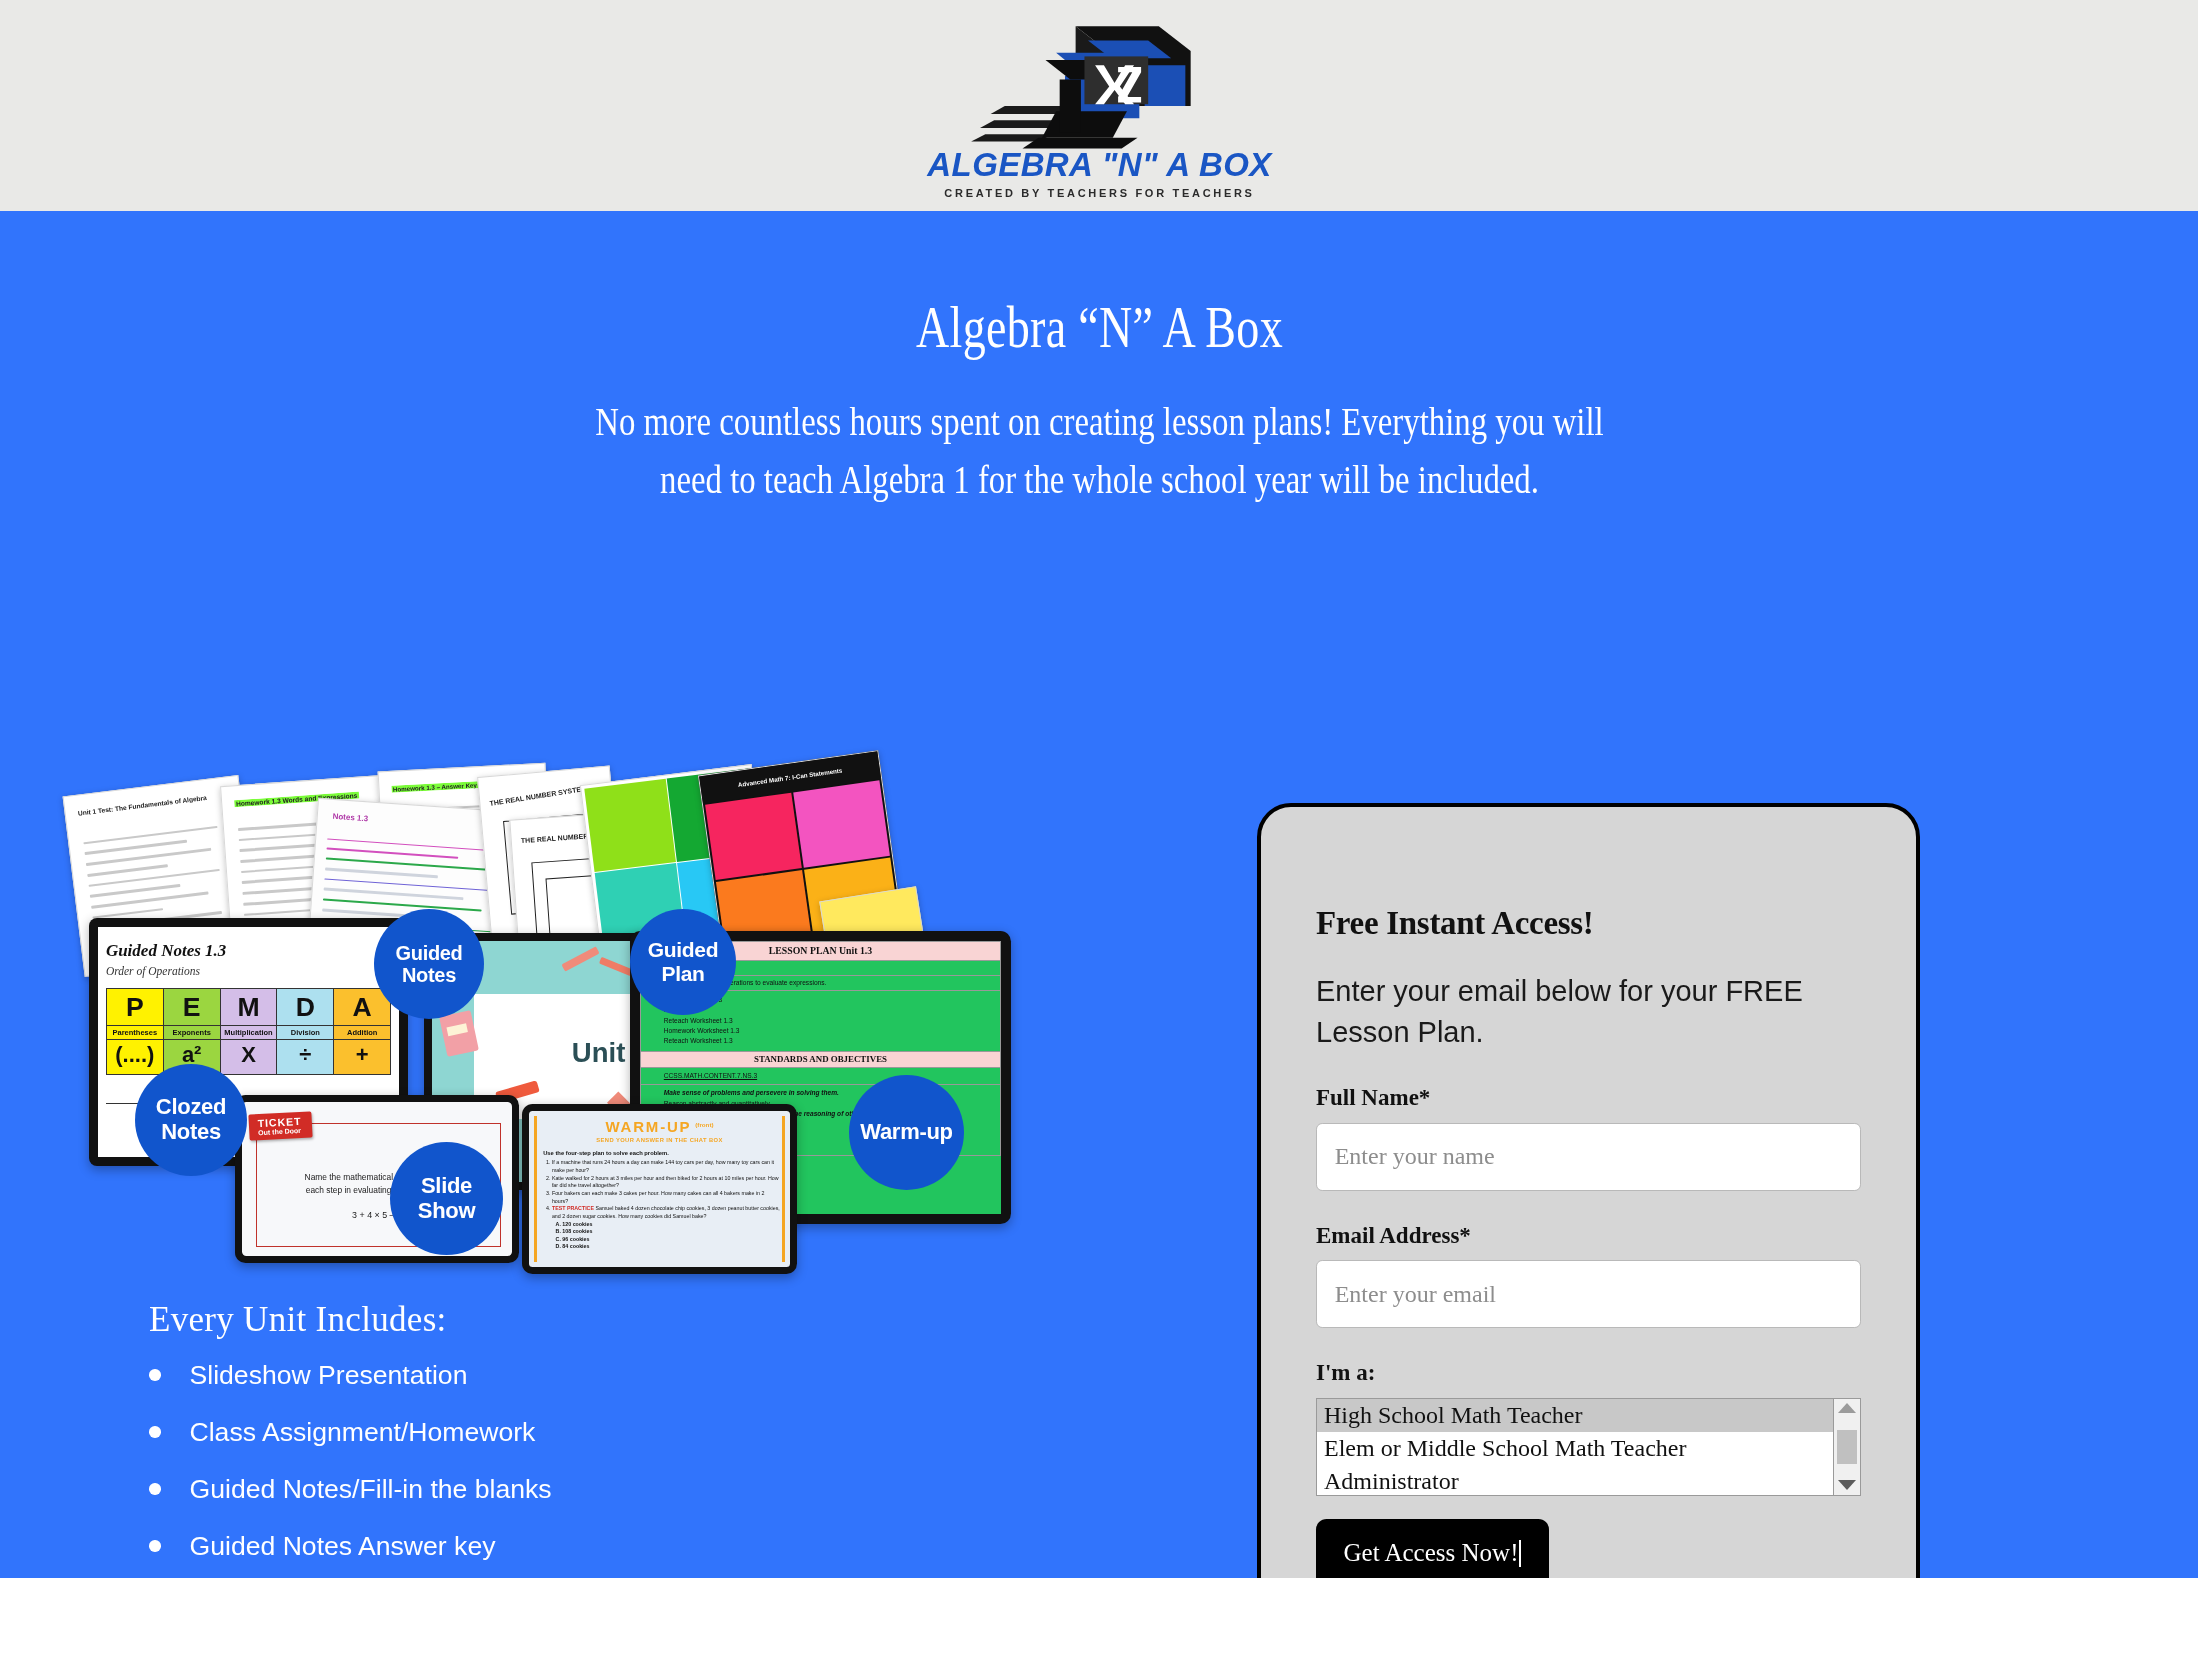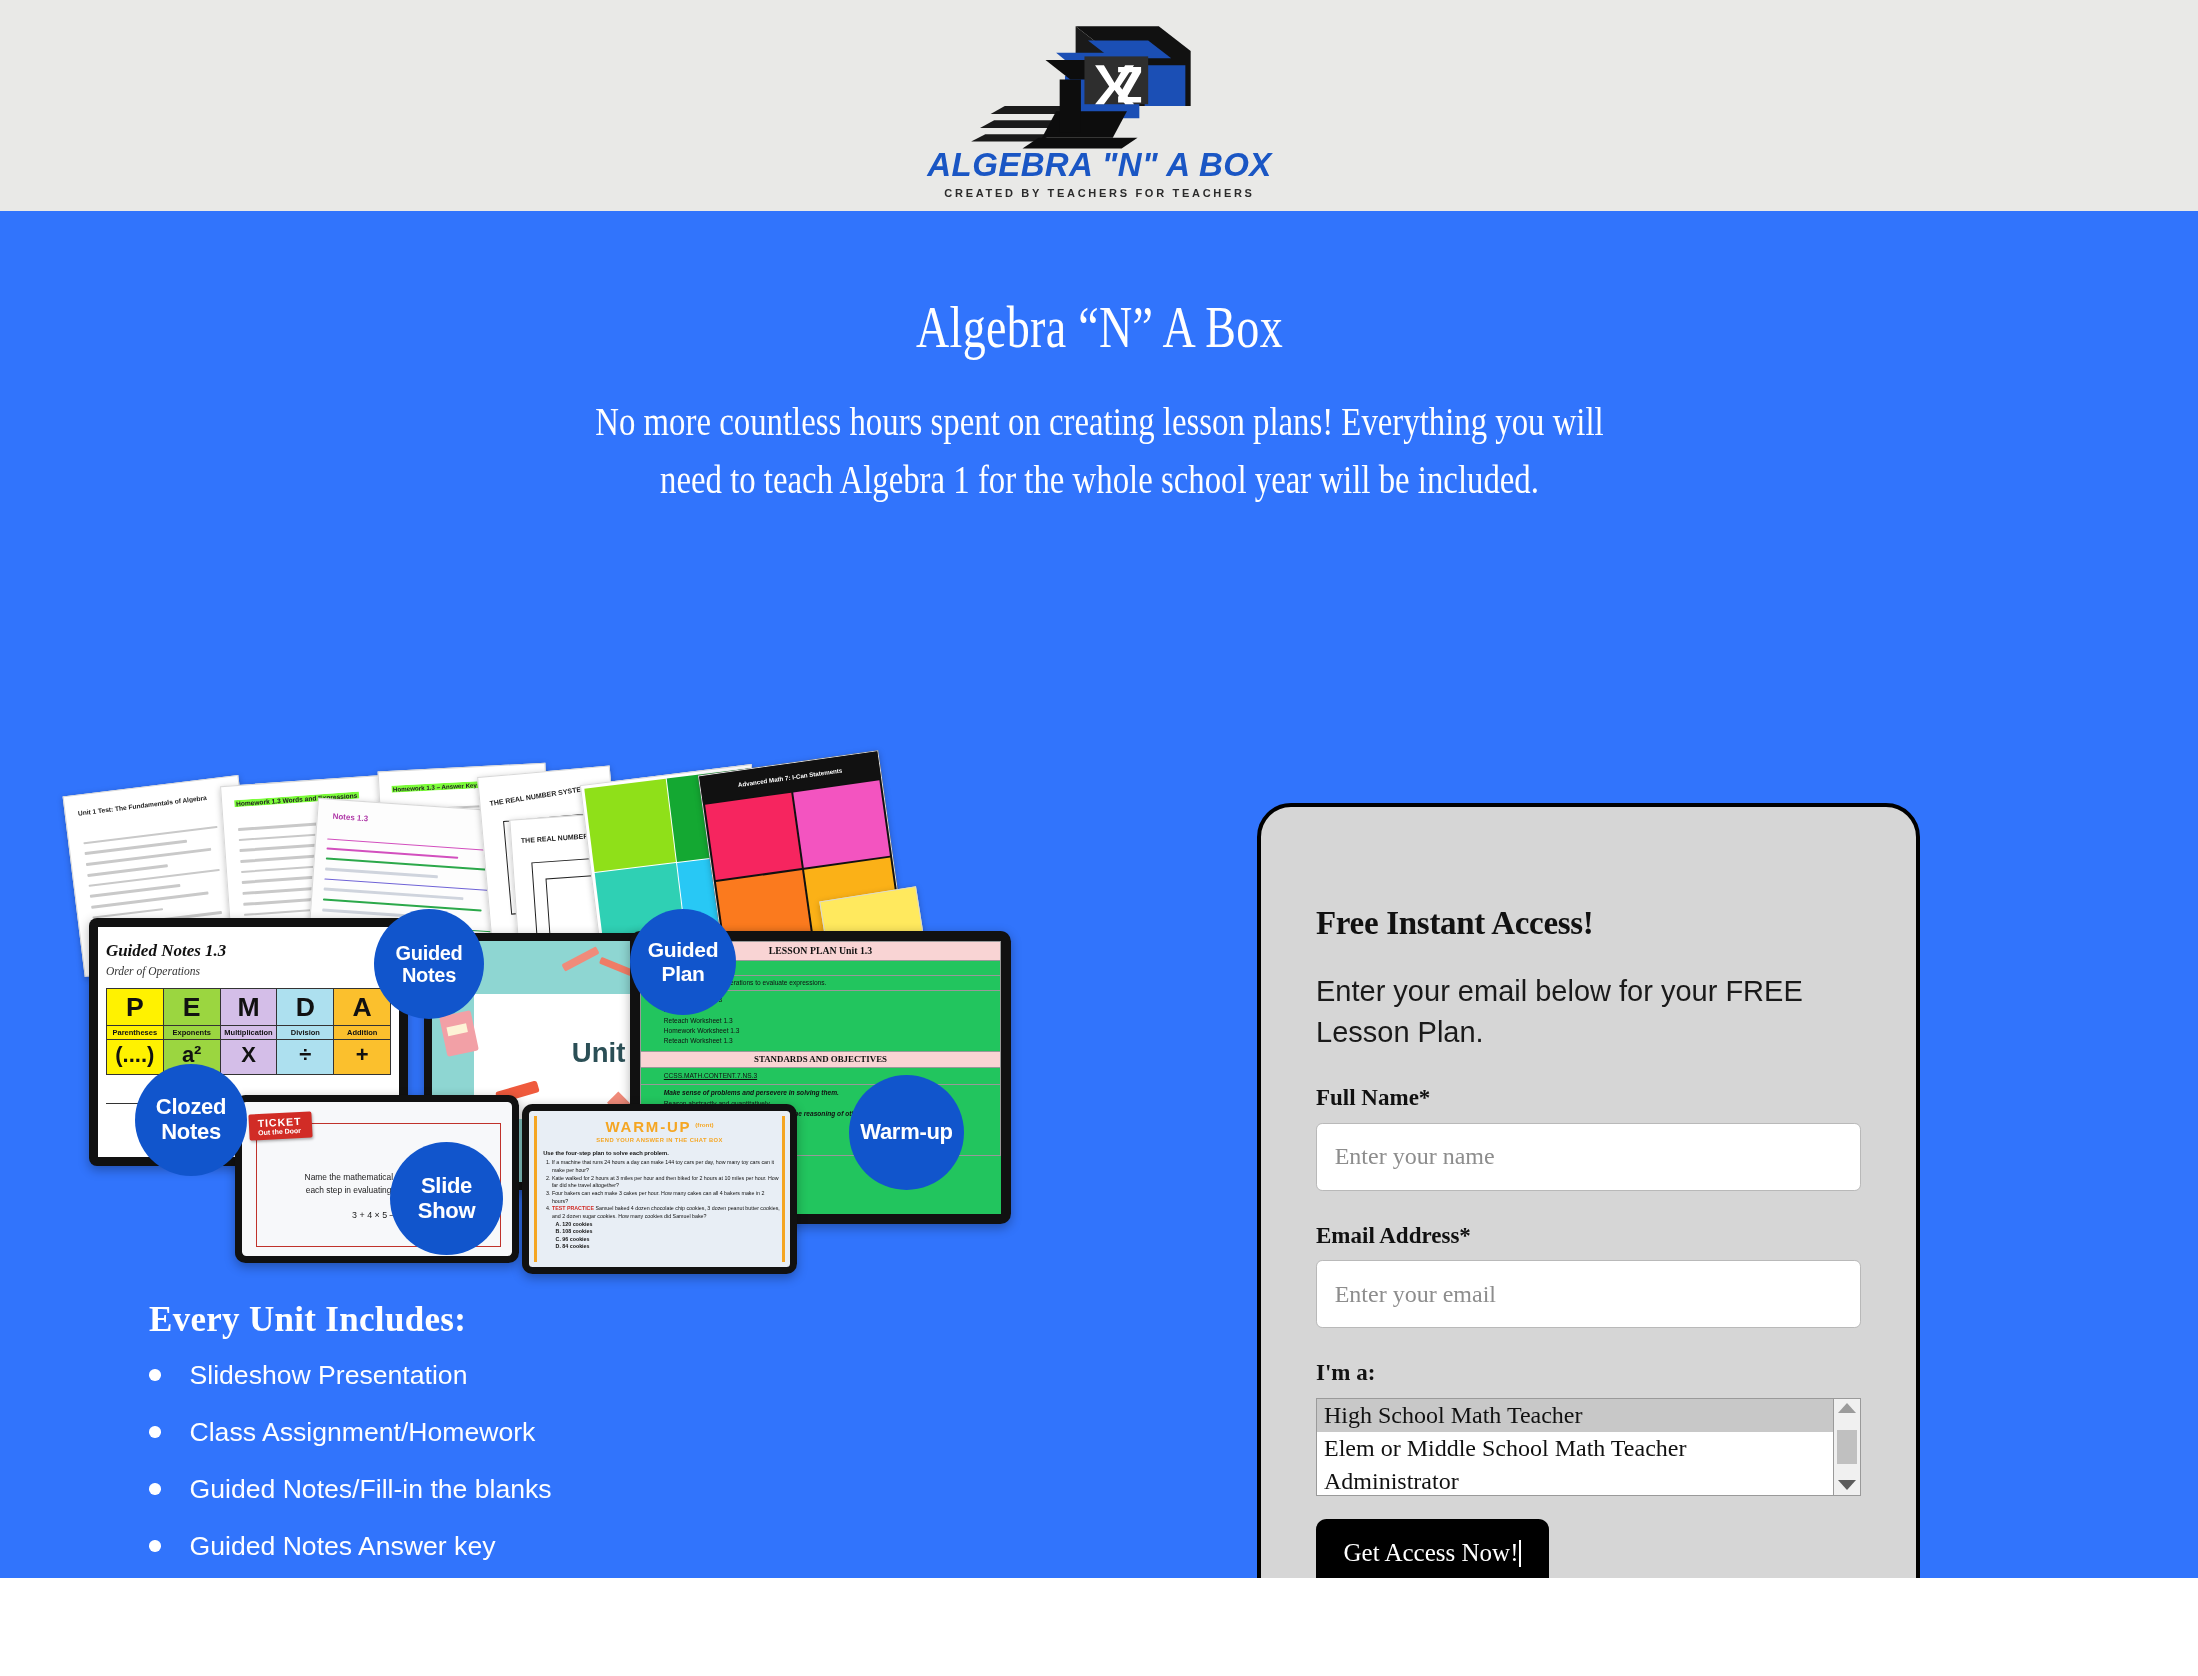--- a/index.html
+++ b/index.html
@@ -142,21 +142,21 @@
   
   .pemdas { display: flex; width: 100%; border: 0.9px solid #333; }
   .pemdas-col { flex: 1; border-right: 0.9px solid #333; text-align: center; }
   .pemdas-col:last-child { border-right: none; }
   .pm-l { font-size: 26.6px; font-weight: bold; color: #111; padding: 3.5px 0 1.8px; }
   .pm-n { font-size: 7.5px; font-weight: bold; color: #111; border-top: 0.9px solid #333; border-bottom: 0.9px solid #333; padding: 1.8px 0; }
   .pm-s { font-size: 22px; font-weight: bold; color: #111; padding: 2.7px 0 5.3px; }
 
   .every-unit {
     font-family: "Liberation Serif", serif;
-    font-weight: bold;
+    font-weight: normal;
     font-size: 35px;
     color: #ffffff;
     margin-left: 149px;
     margin-top: 25px;
     letter-spacing: 0.3px;
   }
   .unit-list { list-style: none; margin-left: 149px; margin-top: 19.5px; }
   .unit-list li {
     display: flex;
     align-items: center;

